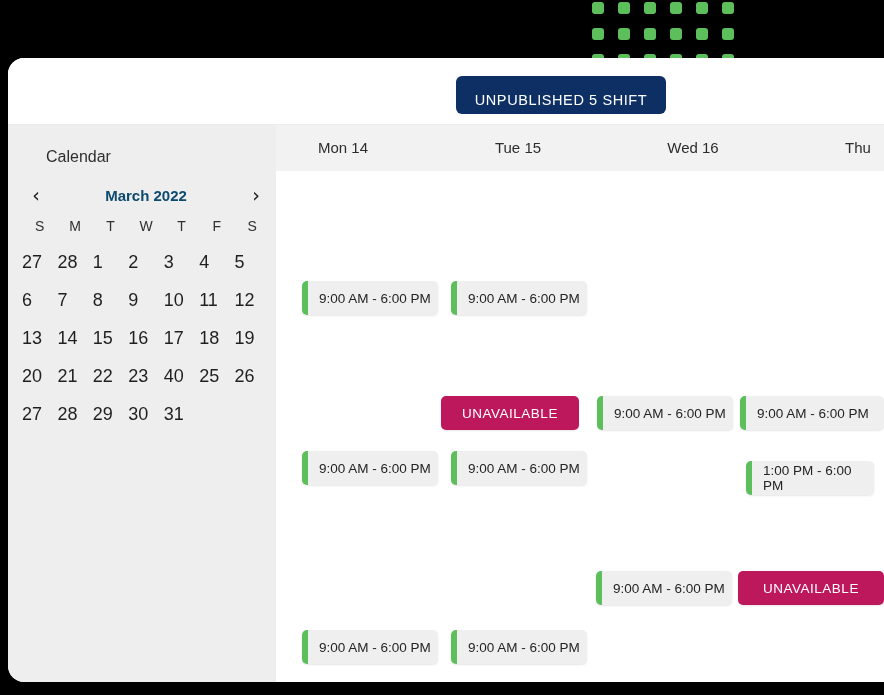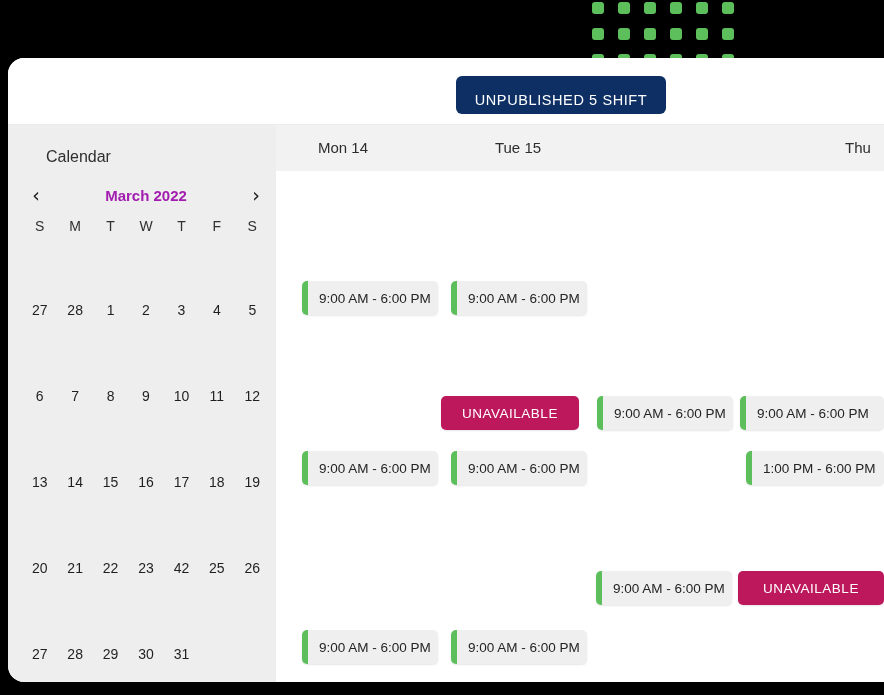--- a/index.html
+++ b/index.html
@@ -127,21 +127,21 @@
     top: 55px;
     width: 244px;
     height: 30px;
     display: flex;
     align-items: center;
     justify-content: space-between;
   }
   #month-label {
     font-size: 15px;
     font-weight: bold;
-    color: #a21caf;
+    color: #0c4a6e;
   }
   .nav-arrow {
     width: 24px;
     height: 24px;
     display: flex;
     align-items: center;
     justify-content: center;
     cursor: pointer;
     color: #1e1e1e;
     font-size: 19px;
@@ -161,27 +161,25 @@
     row-gap: 8px;
   }
   .dow {
     text-align: center;
     font-size: 14px;
     color: #303030;
     height: 26px;
     line-height: 26px;
   }
   .day {
-    text-align: center;
-    font-size: 14px;
+    font-size: 18px;
     color: #1f1f1f;
     height: 30px;
     line-height: 30px;
     cursor: pointer;
-    margin-top: 48px;
   }
 
   
   #roster {
     position: absolute;
     left: 268px;
     top: 67px;
     width: 608px;
     height: 557px;
     background: #ffffff;
@@ -306,48 +304,49 @@
         <div class="day">14</div>
         <div class="day">15</div>
         <div class="day">16</div>
         <div class="day">17</div>
         <div class="day">18</div>
         <div class="day">19</div>
         <div class="day">20</div>
         <div class="day">21</div>
         <div class="day">22</div>
         <div class="day">23</div>
-        <div class="day">42</div>
+        <div class="day">40</div>
         <div class="day">25</div>
         <div class="day">26</div>
         <div class="day">27</div>
         <div class="day">28</div>
         <div class="day">29</div>
         <div class="day">30</div>
         <div class="day">31</div>
         <div class="day"></div>
         <div class="day"></div>
       </div>
   </div>
 
   <div id="roster">
     <div id="column-headers">
         <div class="col-header" style="left: 7px; width: 120px;">Mon 14</div>
         <div class="col-header" style="left: 182px; width: 120px;">Tue 15</div>
+        <div class="col-header" style="left: 357px; width: 120px;">Wed 16</div>
         <div class="col-header" style="left: 522px; width: 120px;">Thu</div>
       </div>
     <div id="shift-layer">
         <div class="shift-chip available" style="left: 26px; top: 110px; width: 136px;">9:00 AM - 6:00 PM</div>
         <div class="shift-chip available" style="left: 175px; top: 110px; width: 136px;">9:00 AM - 6:00 PM</div>
         <div class="shift-chip unavailable" style="left: 165px; top: 225px; width: 138px;">UNAVAILABLE</div>
         <div class="shift-chip available" style="left: 321px; top: 225px; width: 136px;">9:00 AM - 6:00 PM</div>
         <div class="shift-chip available" style="left: 464px; top: 225px; width: 144px;">9:00 AM - 6:00 PM</div>
         <div class="shift-chip available" style="left: 26px; top: 280px; width: 136px;">9:00 AM - 6:00 PM</div>
         <div class="shift-chip available" style="left: 175px; top: 280px; width: 136px;">9:00 AM - 6:00 PM</div>
-        <div class="shift-chip available" style="left: 470px; top: 280px; width: 138px;">1:00 PM - 6:00 PM</div>
+        <div class="shift-chip available" style="left: 470px; top: 290px; width: 128px;">1:00 PM - 6:00 PM</div>
         <div class="shift-chip available" style="left: 320px; top: 400px; width: 136px;">9:00 AM - 6:00 PM</div>
         <div class="shift-chip unavailable" style="left: 462px; top: 400px; width: 146px;">UNAVAILABLE</div>
         <div class="shift-chip available" style="left: 26px; top: 459px; width: 136px;">9:00 AM - 6:00 PM</div>
         <div class="shift-chip available" style="left: 175px; top: 459px; width: 136px;">9:00 AM - 6:00 PM</div>
       </div>
   </div>
 
 </div>
 
 </body></html>

